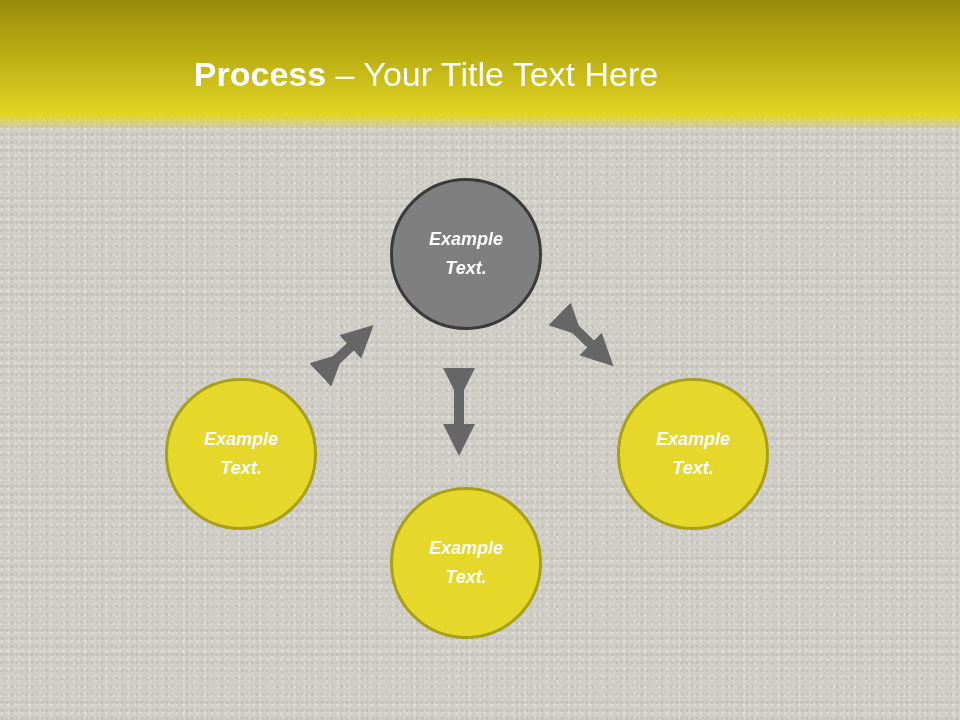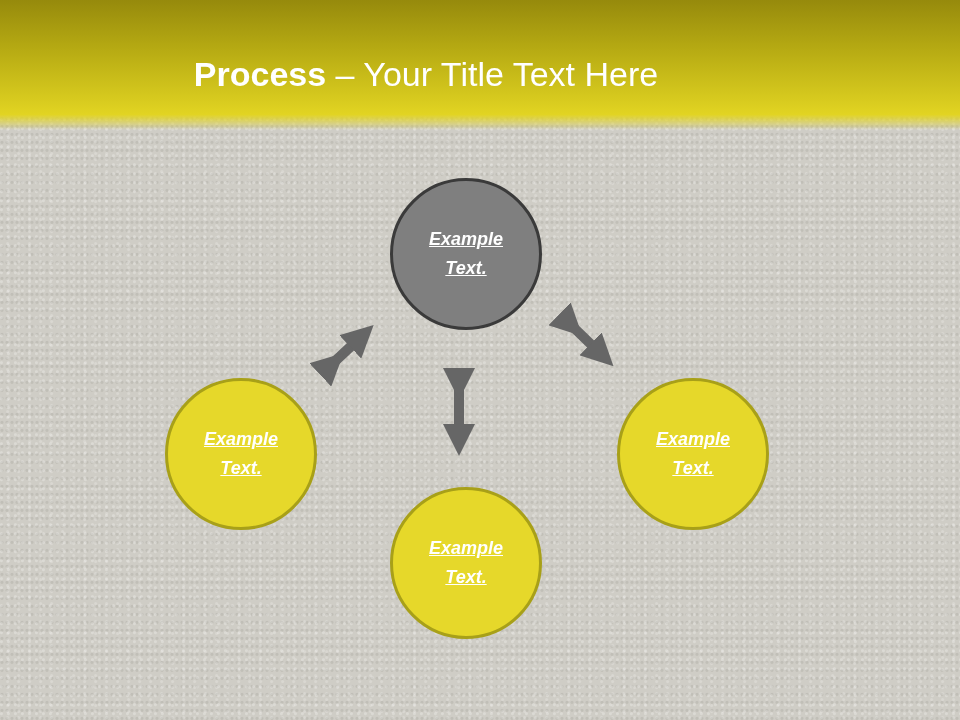--- a/index.html
+++ b/index.html
@@ -20,21 +20,21 @@
     .title {
       position: absolute; left: 0; top: 52px; width: 852px; text-align: center;
       color: #ffffff; font-size: 34px; line-height: 44px;
       font-family: "Liberation Sans", sans-serif;
     }
     .title .bold { font-weight: bold; }
     .circle {
       position: absolute; width: 152px; height: 152px; border-radius: 50%;
       display: flex; flex-direction: column; align-items: center; justify-content: center;
       color: #ffffff; font-style: italic; font-weight: bold; font-size: 18px; line-height: 29px;
-      font-family: "Liberation Sans", sans-serif; box-sizing: border-box; text-decoration: underline;
+      font-family: "Liberation Sans", sans-serif; box-sizing: border-box;
     }
     .circle.gray { background: #7f7f7f; border: 3px solid #3a3a3a; }
     .circle.yellow { background: #e6d82a; border: 3px solid #a8a018; }
     svg.arrows { position: absolute; left: 0; top: 0; }
   </style>
 </head>
 <body>
 
 <div class="header"></div>
 <div class="title">

